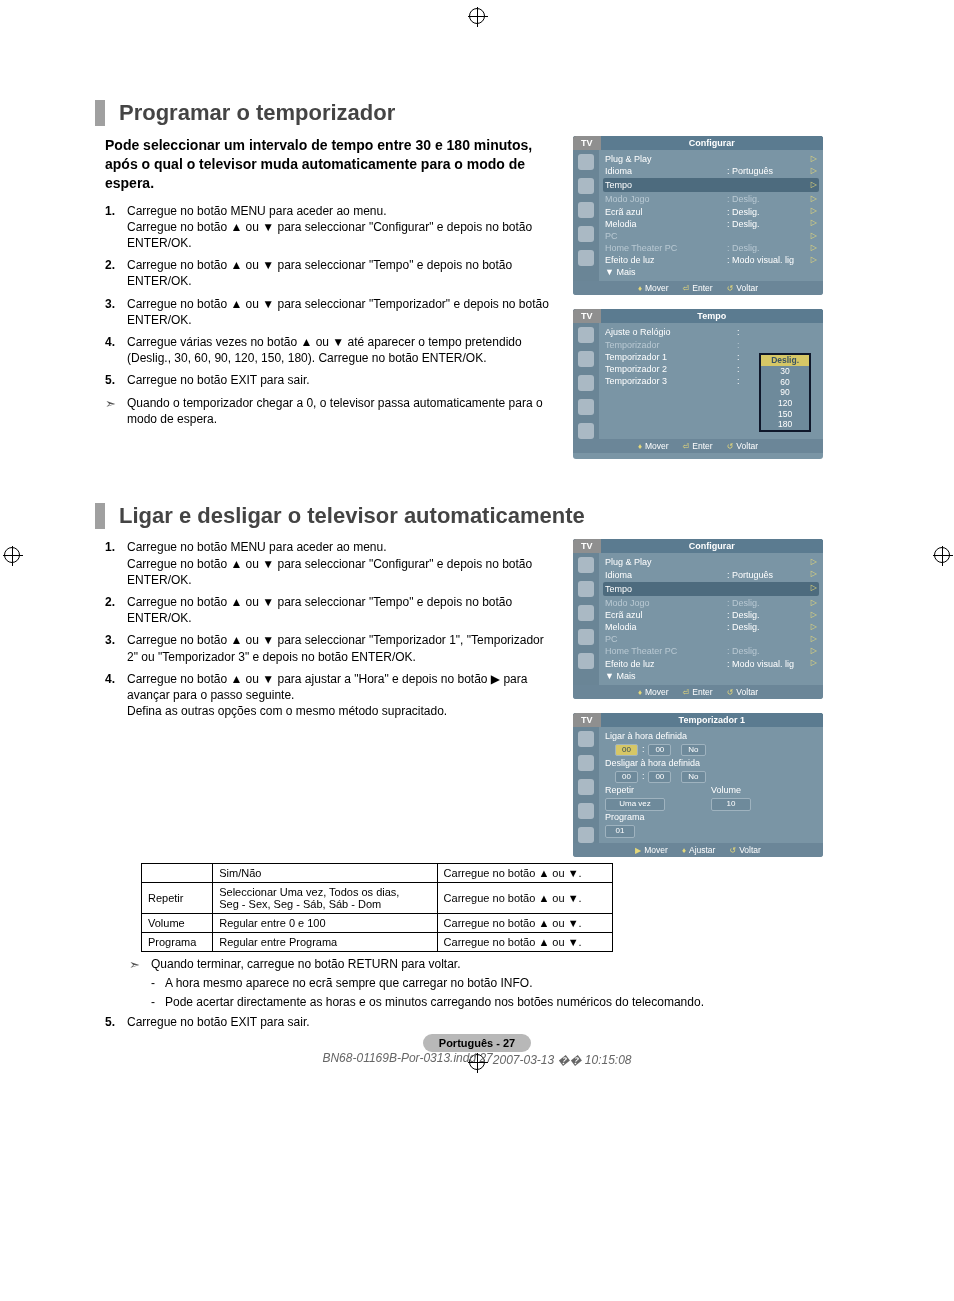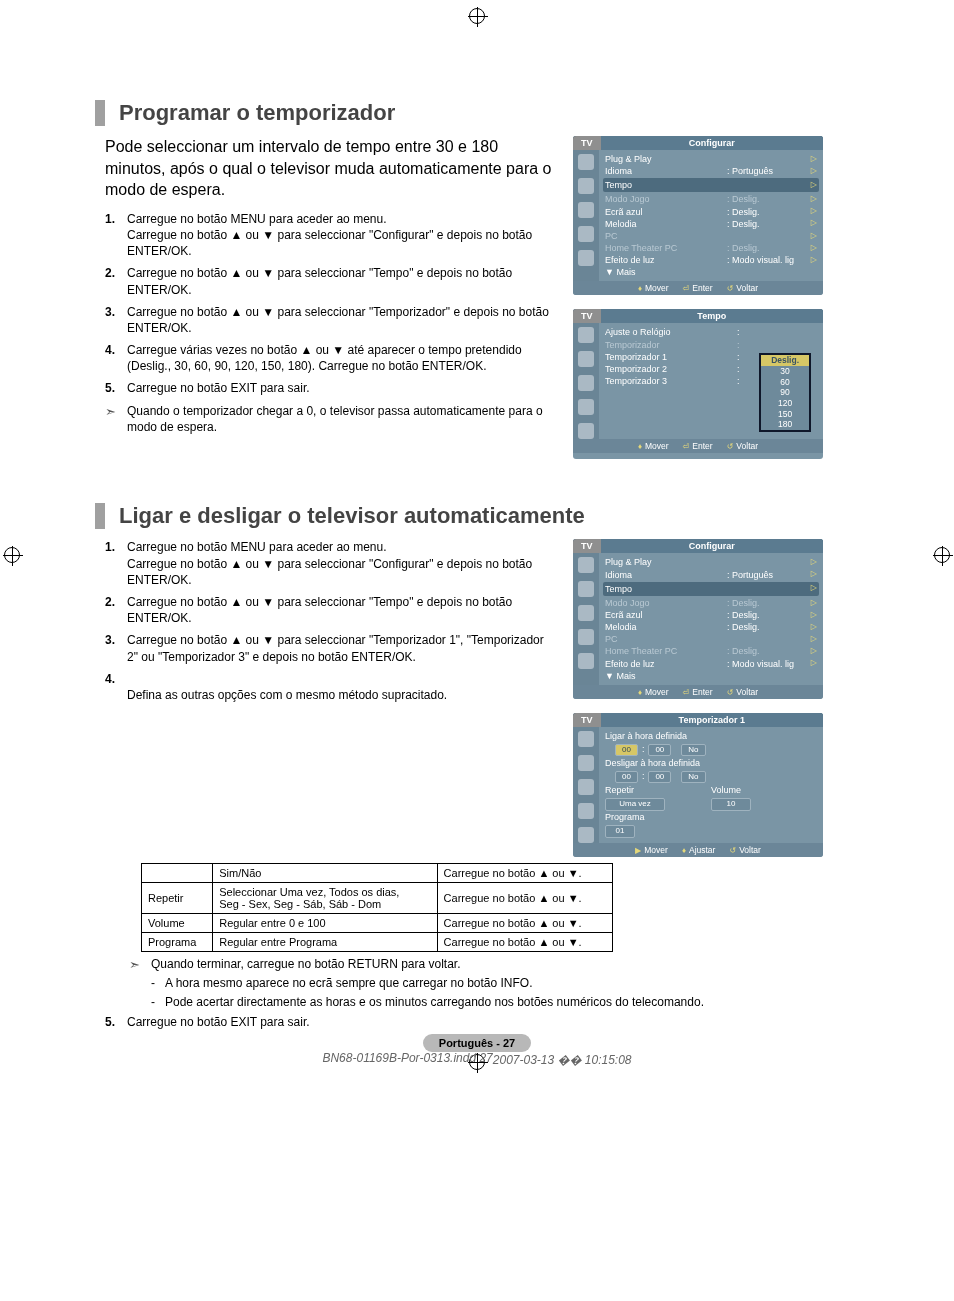--- a/index.html
+++ b/index.html
@@ -35,22 +35,22 @@
 
   .section-title {
     font-size: 22px;
     font-weight: bold;
     color: #444;
     border-left: 10px solid #a0a0a0;
     padding-left: 14px;
     margin-bottom: 10px;
   }
   .intro {
-    font-weight: normal;
-    font-size: 16px;
+    font-weight: bold;
+    font-size: 14px;
     margin: 0 0 10px 10px;
     line-height: 1.35;
     max-width: 450px;
   }
   .columns { display: flex; gap: 18px; }
   .left-col { flex: 1; max-width: 460px; }
   .right-col { width: 260px; display: flex; flex-direction: column; gap: 14px; }
 
   ol.steps { list-style: none; margin-left: 10px; }
   ol.steps > li { display: flex; margin-bottom: 6px; line-height: 1.35; }
@@ -352,21 +352,21 @@
         <li>
             <span class="num">2.</span>
             <span class="body">Carregue no botão ▲ ou ▼ para seleccionar "Tempo" e depois no botão ENTER/OK.</span>
           </li>
         <li>
             <span class="num">3.</span>
             <span class="body">Carregue no botão ▲ ou ▼ para seleccionar "Temporizador 1", "Temporizador 2" ou "Temporizador 3" e depois no botão ENTER/OK.</span>
           </li>
         <li>
             <span class="num">4.</span>
-            <span class="body"><br><span>Defina as outras opções com o mesmo método supracitado.</span></span>
+            <span class="body"><span>Carregue no botão ▲ ou ▼ para ajustar a "Hora" e depois no botão ▶ para avançar para o passo seguinte.</span><br><span>Defina as outras opções com o mesmo método supracitado.</span></span>
           </li>
       </ol>
     </div>
 
     <div class="right-col">
 
       <div class="osd">
         <div class="osd-header">
           <div class="osd-tab">TV</div>
           <div class="osd-title">Configurar</div>

